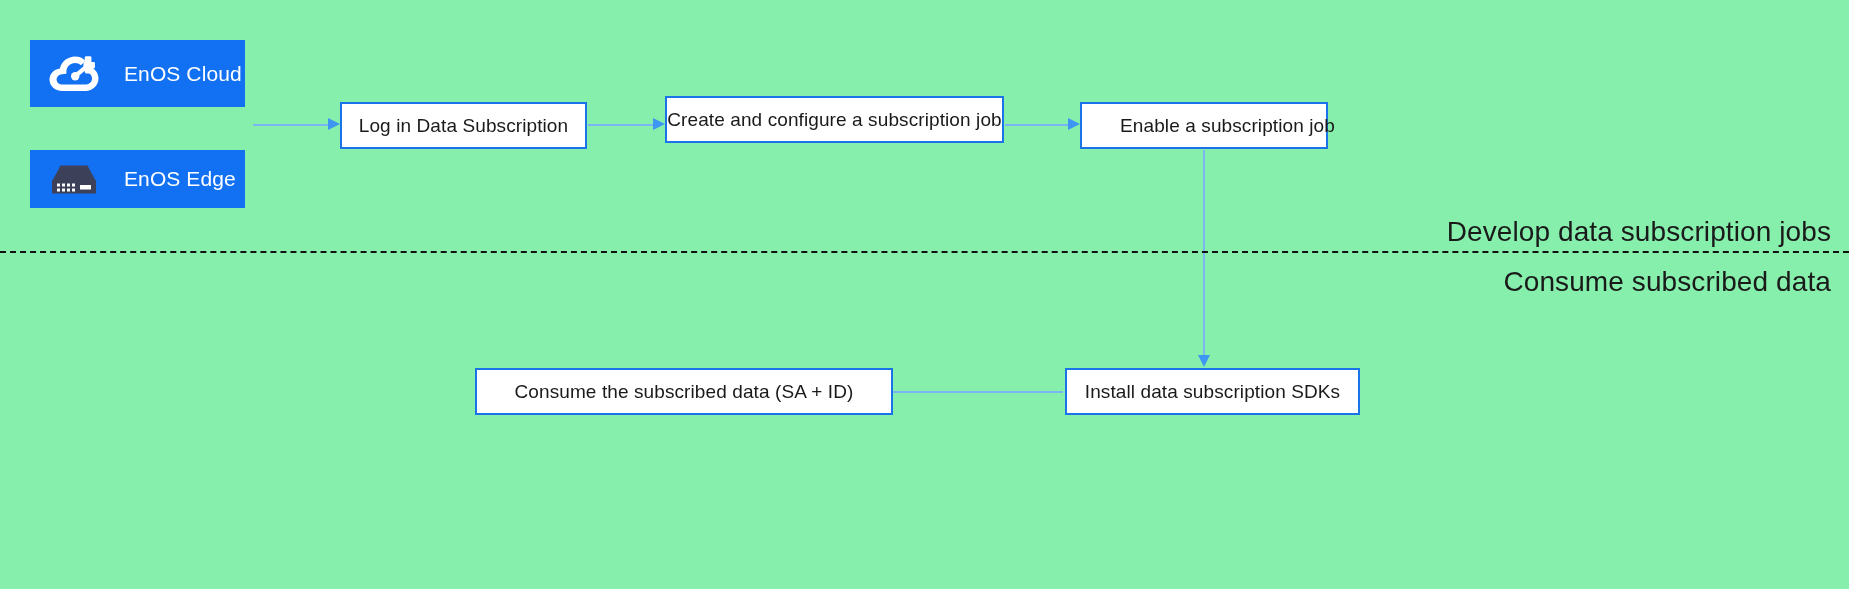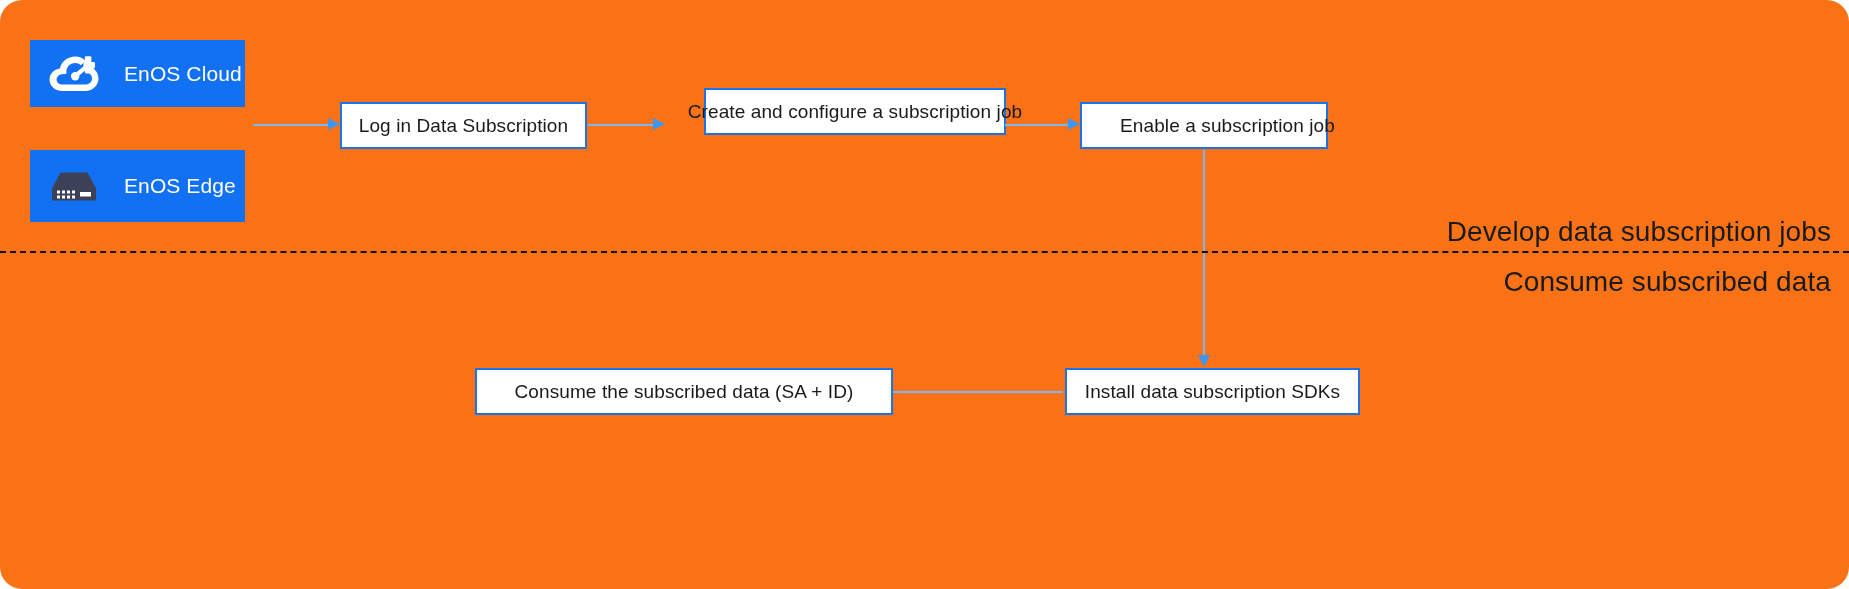--- a/index.html
+++ b/index.html
@@ -8,23 +8,22 @@
     background: #ffffff;
   }
   body {
     font-family: "Liberation Sans", sans-serif;
     -webkit-font-smoothing: antialiased;
   }
   #canvas {
     position: relative;
     width: 1849px;
     height: 589px;
-    background: #f97316;
+    background: #86efac;
     overflow: hidden;
-    border-radius: 22px;
   }
 
   
   .src-tile {
     position: absolute;
     background: #1271f2;
     display: flex;
     align-items: center;
     box-sizing: border-box;
   }
@@ -39,39 +38,39 @@
   }
   .src-tile .tile-label {
     color: #ffffff;
     font-size: 21px;
     margin-left: 22px;
     white-space: nowrap;
     letter-spacing: .1px;
   }
 
   #tile-cloud { left: 30px; top: 40px; width: 215px; height: 67px; }
-  #tile-edge  { left: 30px; top: 150px; width: 215px; height: 72px; }
+  #tile-edge  { left: 30px; top: 150px; width: 215px; height: 58px; }
 
   
   .node {
     position: absolute;
     border: 2px solid #1a73e8;
     background: #ffffff;
     box-sizing: border-box;
     display: flex;
     align-items: center;
     justify-content: center;
     color: #1a1a1a;
     font-size: 19px;
     white-space: nowrap;
     letter-spacing: .1px;
   }
 
   #node-login    { left: 340px;  top: 102px; width: 247px; height: 47px; }
-  #node-create   { left: 665px;  top: 88px; width: 302px; height: 47px; margin-left: 39px; }
+  #node-create   { left: 665px;  top: 96px; width: 339px; height: 47px; }
   #node-enable   { left: 1080px; top: 102px; width: 248px; height: 47px; padding-left: 47px; }
   #node-install  { left: 1065px; top: 368px; width: 295px; height: 47px; }
   #node-consume  { left: 475px;  top: 368px; width: 418px; height: 47px; }
 
   
   .conn {
     position: absolute;
     pointer-events: none;
   }
   .h-line {

